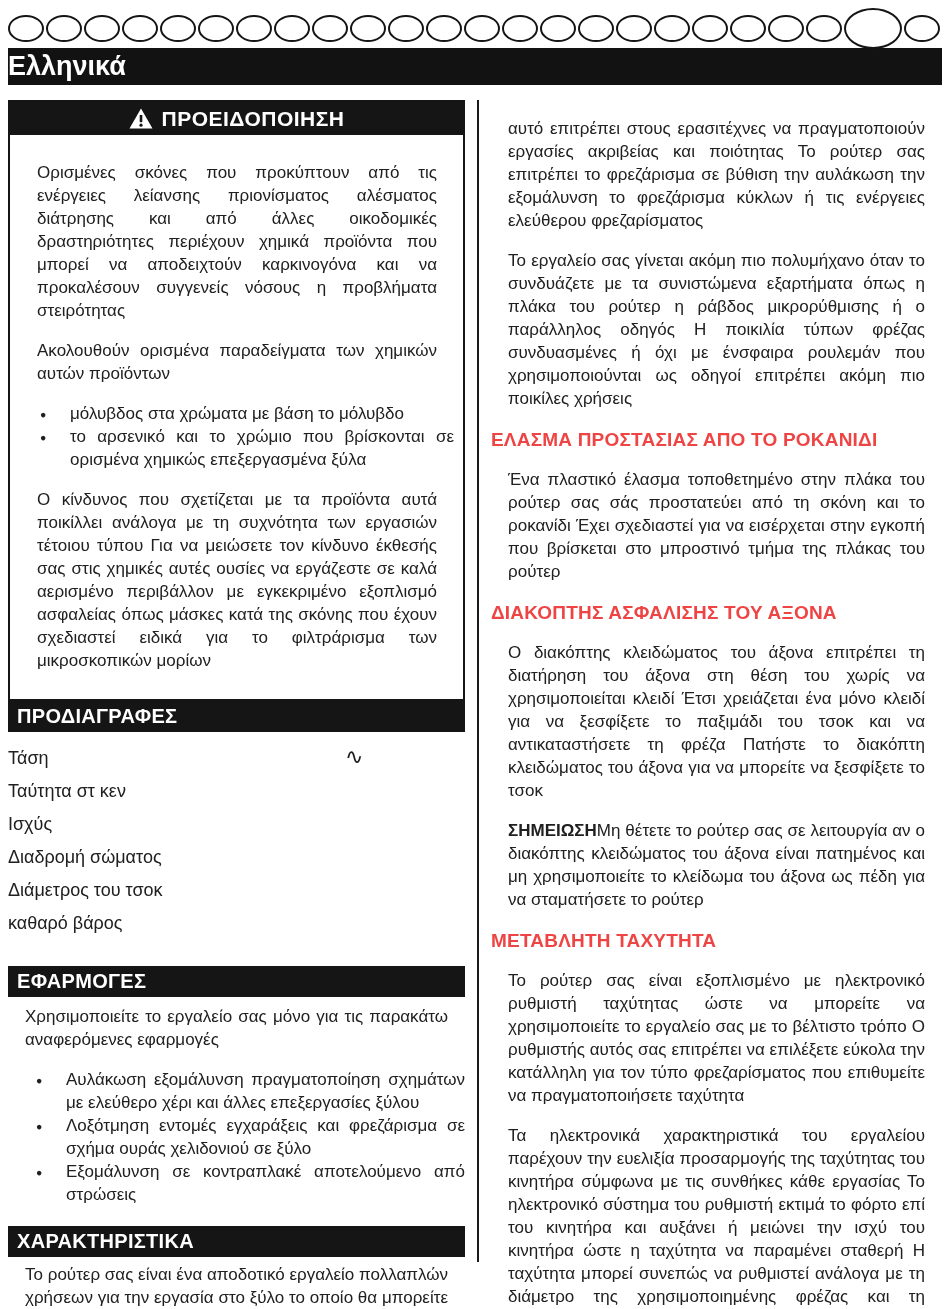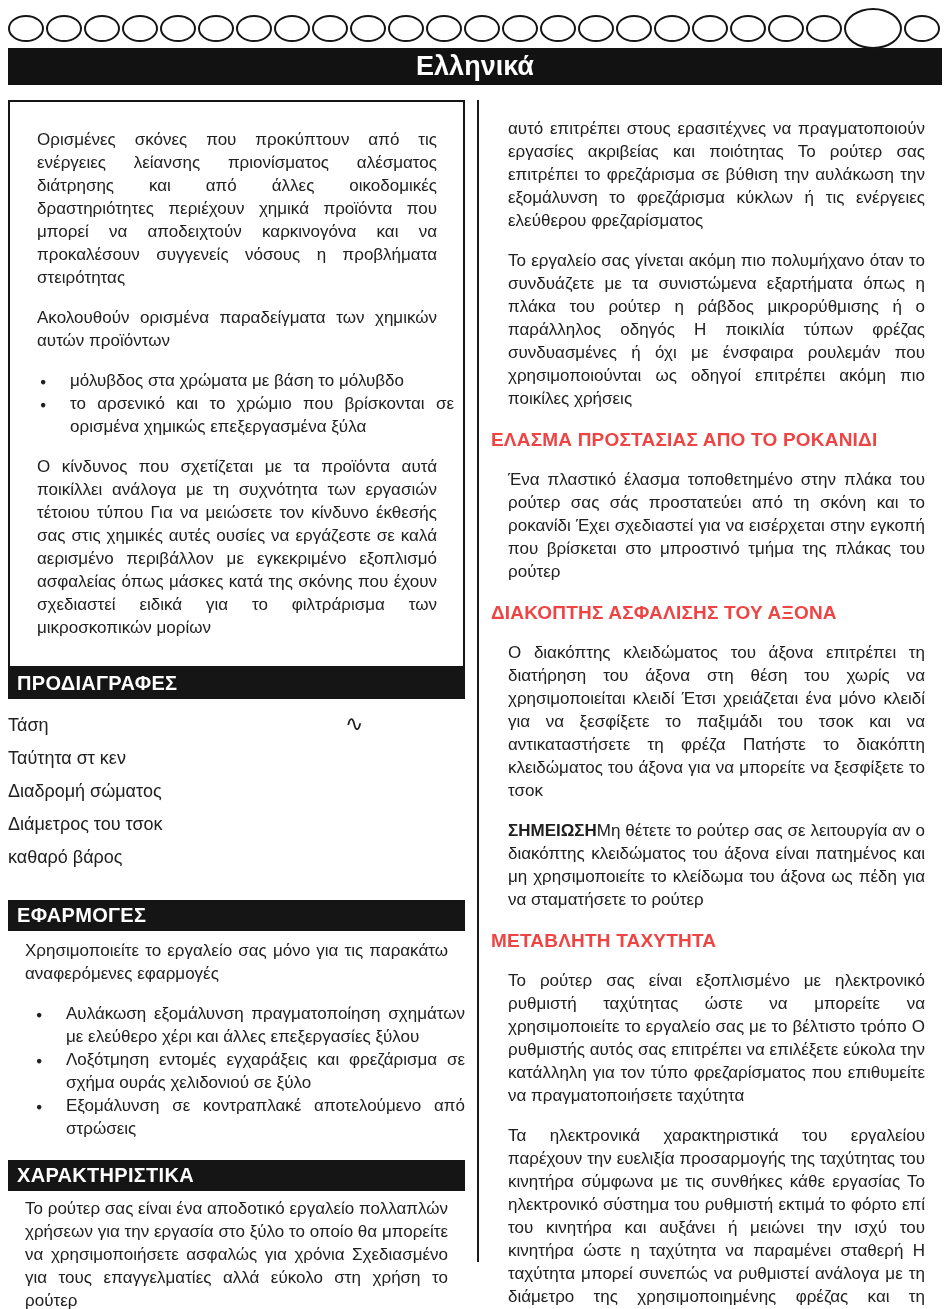--- a/index.html
+++ b/index.html
@@ -6,21 +6,21 @@
   .page {
     position:relative; width:950px; height:1309px; background:#ffffff;
     font-family:"Liberation Sans", sans-serif; color:#202020; overflow:hidden;
     margin:0 auto;
   }
   
   .holes-row { display:flex; align-items:center; gap:2px; padding:13px 8px 0 8px; height:44px; box-sizing:border-box; }
   .oval { width:36px; height:27px; border:2.5px solid #151515; border-radius:50%; box-sizing:border-box; flex:none; background:#fff; }
   .oval.large { width:58px; height:41px; }
   
-  .lang-bar { margin:4px 8px 0 8px; background:#121212; color:#fff; font-size:27px; font-weight:bold; text-align:center; height:37px; line-height:37px; }
+  .lang-bar { margin:4px 8px 0 8px; background:#121212; color:#fff; font-size:27px; font-weight:bold; height:37px; line-height:37px; }
   
   .columns { display:flex; padding:15px 8px 0 8px; align-items:flex-start; }
   .col-left  { width:457px; flex:none; }
   .col-divider { width:2px; background:#1a1a1a; height:1162px; margin:0 12px 0 12px; flex:none; }
   .col-right { flex:1; min-width:0; }
   
   .doc { margin:17px; font-size:17px; line-height:23px; text-align:justify; color:#202020; }
   .col-right .doc { margin-bottom:7px; }
   
   .warning-box { border:2px solid #151515; }
@@ -82,20 +82,30 @@
 
   <div class="lang-bar">
     <span>Ελληνικά</span>
   </div>
 
   <div class="columns">
 
     <div class="col-left">
 
       <div class="warning-box">
+        <div class="warning-title">
+          <span style="display:inline-flex;">
+            <svg width="24" height="21" viewBox="0 0 24 21" aria-hidden="true">
+              <path d="M12 0.5 L23.5 20.5 L0.5 20.5 Z" fill="#ffffff"></path>
+              <rect x="10.7" y="7" width="2.6" height="7.2" fill="#151515"></rect>
+              <circle cx="12" cy="17.2" r="1.6" fill="#151515"></circle>
+            </svg>
+          </span>
+          <span>ΠΡΟΕΙΔΟΠΟΙΗΣΗ</span>
+        </div>
         <div class="warning-body">
           <p class="doc">Ορισμένες σκόνες που προκύπτουν από τις ενέργειες λείανσης πριονίσματος αλέσματος διάτρησης και από άλλες οικοδομικές δραστηριότητες περιέχουν χημικά προϊόντα που μπορεί να αποδειχτούν καρκινογόνα και να προκαλέσουν συγγενείς νόσους η προβλήματα στειρότητας</p>
           <p class="doc">Ακολουθούν ορισμένα παραδείγματα των χημικών αυτών προϊόντων</p>
           <ul class="bullets">
               <li>μόλυβδος στα χρώματα με βάση το μόλυβδο</li>
               <li>το αρσενικό και το χρώμιο που βρίσκονται σε ορισμένα χημικώς επεξεργασμένα ξύλα</li>
             </ul>
           <p class="doc">Ο κίνδυνος που σχετίζεται με τα προϊόντα αυτά ποικίλλει ανάλογα με τη συχνότητα των εργασιών τέτοιου τύπου Για να μειώσετε τον κίνδυνο έκθεσής σας στις χημικές αυτές ουσίες να εργάζεστε σε καλά αερισμένο περιβάλλον με εγκεκριμένο εξοπλισμό ασφαλείας όπως μάσκες κατά της σκόνης που έχουν σχεδιαστεί ειδικά για το φιλτράρισμα των μικροσκοπικών μορίων</p>
         </div>
       </div>
@@ -103,20 +113,23 @@
       <div class="section-bar bar-specs">
         <span>ΠΡΟΔΙΑΓΡΑΦΕΣ</span>
       </div>
       <div class="specs">
           <div class="spec-row">
             <span>Τάση</span>
             <span class="spec-value">∿</span>
           </div>
           <div class="spec-row">
             <span>Ταύτητα στ κεν</span>
+          </div>
+          <div class="spec-row">
+            <span>Ισχύς</span>
           </div>
           <div class="spec-row">
             <span>Διαδρομή σώματος</span>
           </div>
           <div class="spec-row">
             <span>Διάμετρος του τσοκ</span>
           </div>
           <div class="spec-row">
             <span>καθαρό βάρος</span>
           </div>

